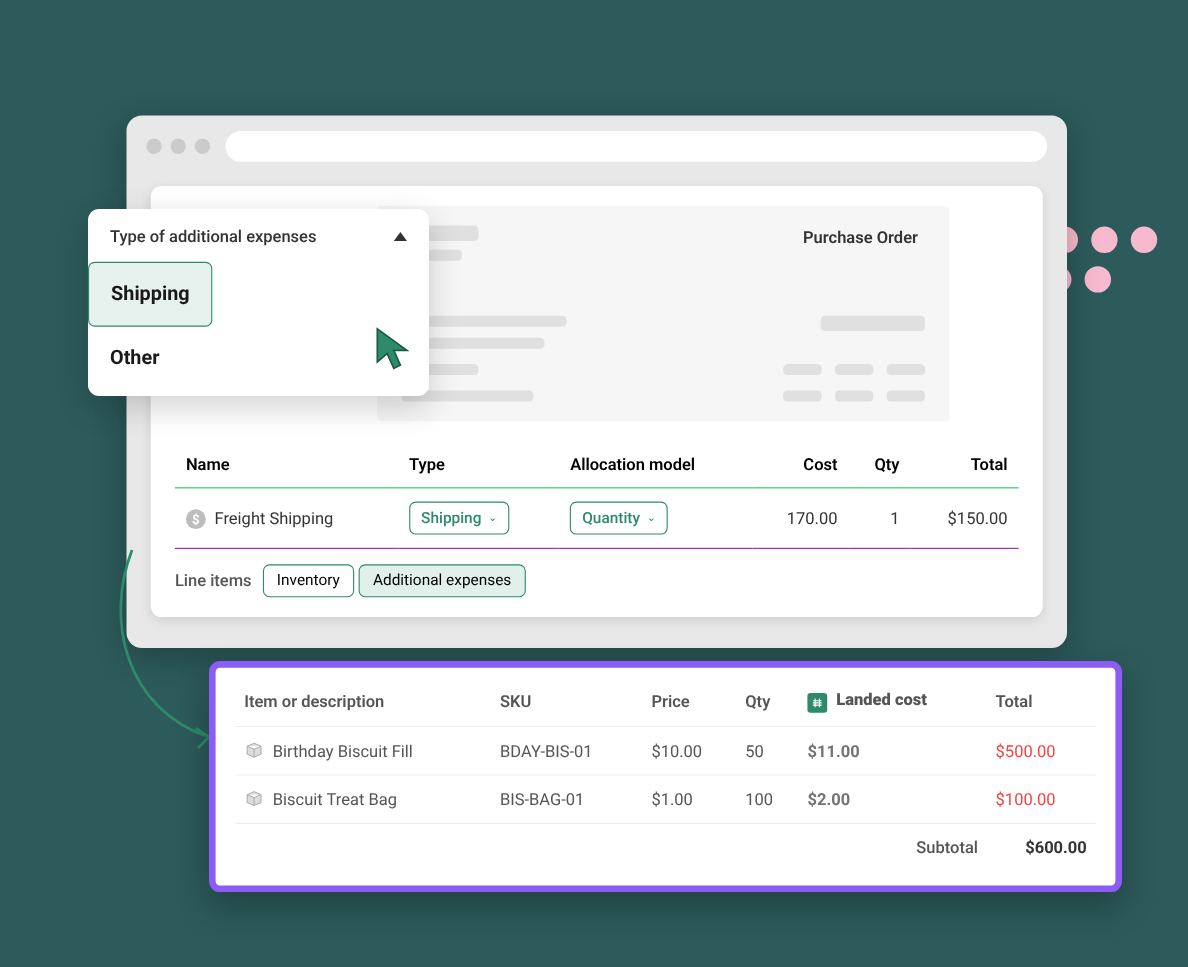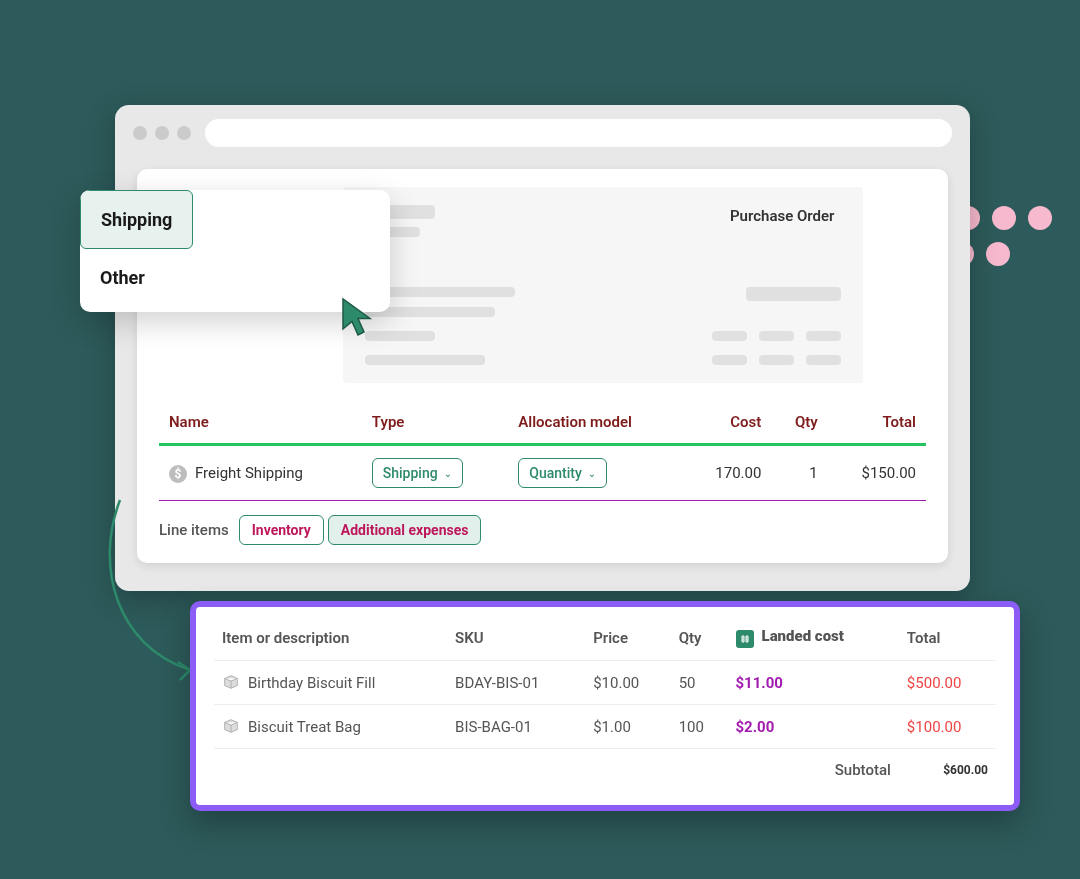--- a/index.html
+++ b/index.html
@@ -60,42 +60,42 @@
   }
   .ph { background: #e0e0e0; border-radius: 4px; }
   .ph-block-left { display: flex; flex-direction: column; gap: 8px; }
   .ph-row1 { display: flex; align-items: flex-start; }
   .ph-rows-mid { margin-top: 50px; display:flex; flex-direction:column; gap:14px; }
   .ph-line { display:flex; gap:12px; }
 
   
   .tbl { width: 100%; border-collapse: collapse; font-size: 15px; }
   .tbl th, .tbl td { text-align: left; padding: 12px 10px; color:#333; }
-  .tbl thead th { color:#7f1d1d; font-weight:600; border-bottom:3px solid #22c55e; }
+  .tbl thead th { color:#000000; font-weight:600; border-bottom:1px solid #22c55e; }
   .tbl tbody td { border-bottom:1px solid #a21caf; }
   .tbl .right { text-align: right; }
   .coin {
     display:inline-flex; align-items:center; justify-content:center;
     width:18px; height:18px; border-radius:50%;
     background:#bdbdbd; color:#fff; font-size:12px; font-weight:700; margin-right:8px;
   }
   .sel {
     display:inline-flex; align-items:center; gap:6px;
     border:1.5px solid #2d8a6b; border-radius:6px; padding:6px 10px;
     color:#2d8a6b; font-size:14px; font-weight:500; background:#fff;
   }
   .sel .chev { font-size:10px; color:#2d8a6b; }
 
   .lineitems {
     display:flex; align-items:center; gap:4px; margin-top:14px; font-size:15px;
   }
   .lineitems .lbl { color:#555; font-weight:500; margin-right:6px; }
   .pill {
-    border:1.5px solid #2d8a6b; color:#be185d; border-radius:6px;
-    padding:6px 12px; font-weight:700; font-size:14px; background:#fff;
+    border:1.5px solid #2d8a6b; color:#000000; border-radius:6px;
+    padding:6px 12px; font-weight:400; font-size:14px; background:#fff;
   }
   .pill.active { background:#e1f0eb; }
 
   
   .dropdown {
     position:absolute;
     left:80px; top:190px;
     width:310px;
     background:#fff;
     border-radius:10px;
@@ -135,33 +135,33 @@
     border-radius:10px;
     box-shadow: 0 12px 30px rgba(0,0,0,.28);
     padding: 8px 18px 14px 18px;
     z-index:5;
   }
   .itbl { width:100%; border-collapse:collapse; font-size:15px; }
   .itbl th, .itbl td { padding:12px 8px; }
   .itbl thead th { color:#555; font-weight:600; border-bottom:1px solid #eee; text-align:left; }
   .itbl thead th.right, .itbl td.right { text-align:left; }
   .itbl tbody td { border-bottom:1px solid #eee; color:#555; }
-  .itbl tbody td.bold { font-weight:700; color:#a21caf; }
+  .itbl tbody td.bold { font-weight:700; color:#737373; }
   .itbl tbody td.muted { color:#ef4444; }
   .box3d {
     display:inline-block; width:18px; height:18px; margin-right:8px; vertical-align:-3px;
   }
   .landed-icon {
     display:inline-flex; width:18px; height:18px; background:#2d8a6b; border-radius:3px;
     align-items:center; justify-content:center; color:#fff; font-size:11px; margin-right:8px;
     vertical-align:-3px;
   }
   .tfoot td { padding:12px 8px; color:#333; }
   .tfoot .sub { text-align:right; font-weight:500; color:#555; }
-  .tfoot .tot { text-align:right; font-weight:700; font-size:12px; }
+  .tfoot .tot { text-align:right; font-weight:700; font-size:15px; }
 
   
   .arrow {
     position:absolute; left:100px; top:495px; z-index:3;
   }
 
   
   .pink-dots { position:absolute; left:908px; top:200px; z-index:0; }
   .pd { display:inline-block; width:24px; height:24px; border-radius:50%; background:#f7b9cd; margin:6px; }
   .pink-row { display:flex; }
@@ -264,20 +264,24 @@
 
     <div class="lineitems">
       <span class="lbl">Line items</span>
       <span class="pill">Inventory</span>
       <span class="pill active">Additional expenses</span>
     </div>
   </div>
 </div>
 
 <div class="dropdown">
+  <div class="hdr">
+    <span>Type of additional expenses</span>
+    <span class="chev-up"></span>
+  </div>
   <div class="dd-item sel">Shipping</div>
   <div class="dd-item">Other</div>
 </div>
 
 <svg class="cursor" width="36" height="42" viewBox="0 0 24 28">
   <path d="M2 2 L2 22 L8 17 L12 26 L16 24 L12 15 L20 15 Z" fill="#2d8a6b" stroke="#1c5a46" stroke-width="1"></path>
 </svg>
 
 <svg class="arrow" width="120" height="200" viewBox="0 0 120 200">
   <path d="M20 5 C -5 70, 15 150, 90 175" fill="none" stroke="#2d8a6b" stroke-width="2.5"></path>

